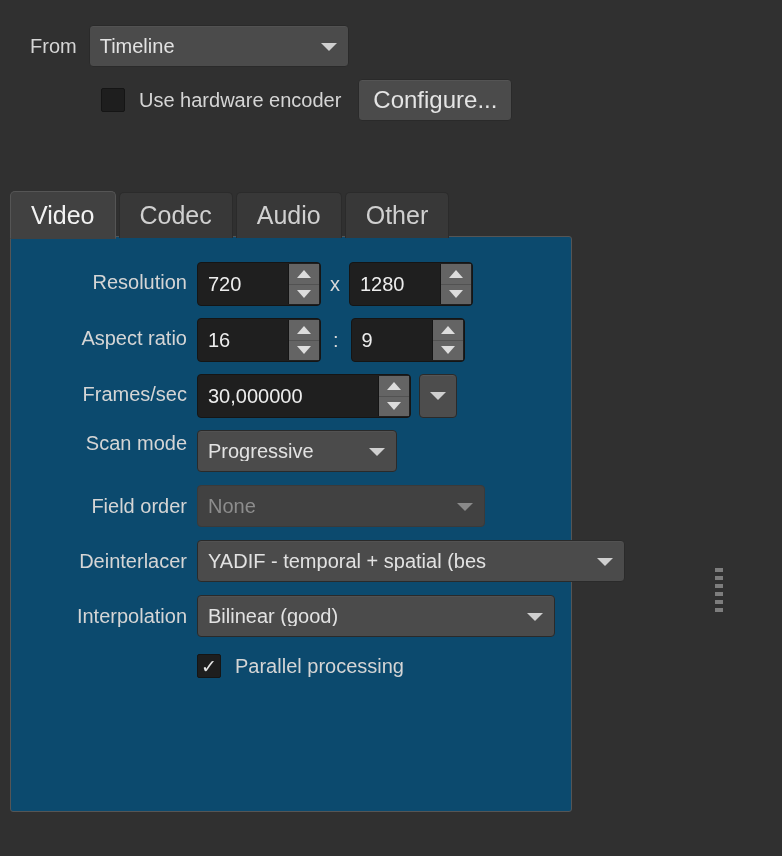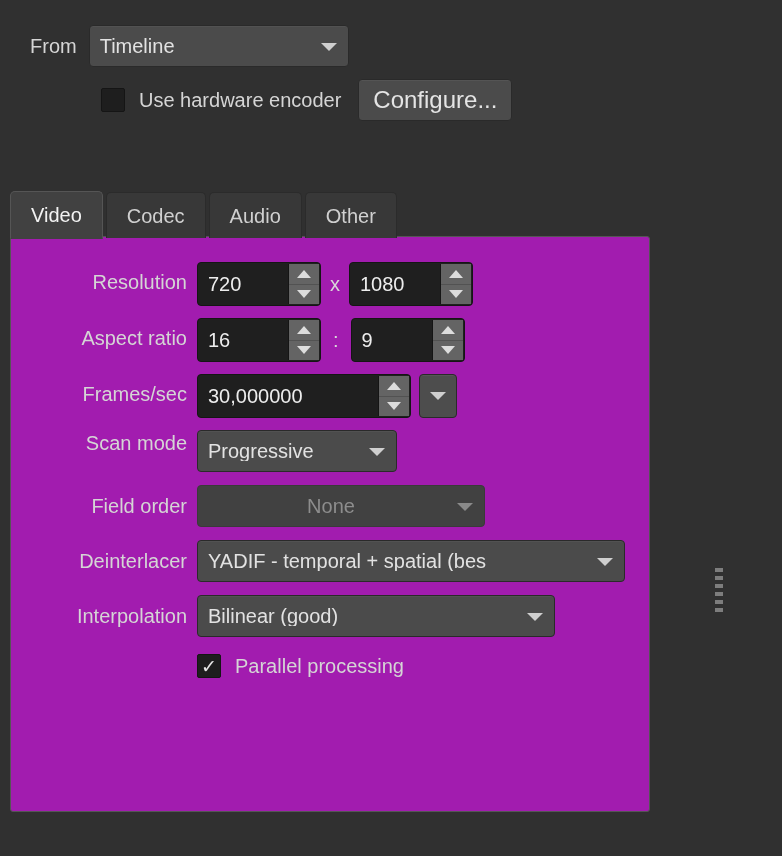--- a/index.html
+++ b/index.html
@@ -197,44 +197,44 @@
     height: 46px;
     background: #383838;
     border: 1px solid #2b2b2b;
     border-bottom: none;
     border-top-left-radius: 5px;
     border-top-right-radius: 5px;
     display: flex;
     align-items: center;
     justify-content: center;
     padding: 0 20px;
-    font-size: 20px;
+    font-size: 25px;
     color: #d0d0d0;
     margin-right: 3px;
     line-height: 1;
   }
   .tab.active {
     background: #414141;
     color: #f2f2f2;
     height: 48px;
     border-color: #555555;
     border-bottom: 1px solid #414141;
     margin-bottom: -1px;
     z-index: 4;
   }
 
   
   .panel {
     position: absolute;
     left: 10px;
     top: 236px;
-    width: 640px;
+    width: 562px;
     height: 576px;
     box-sizing: border-box;
-    background: #a21caf;
+    background: #0c4a6e;
     border: 1px solid #555555;
     border-radius: 3px;
     z-index: 2;
   }
 
   
   .frow {
     position: absolute;
     display: flex;
     align-items: center;
@@ -311,21 +311,21 @@
           <div class="sb up">
               <i class="tri-up"></i>
             </div>
           <div class="sb down">
               <i class="tri-down"></i>
             </div>
         </div>
       </div>
       <span class="sep-x" style="margin:0 9px;">x</span>
       <div class="spin" style="width:124px;">
-        <span class="spin-text">1080</span>
+        <span class="spin-text">1280</span>
         <div class="spin-btns">
           <div class="sb up">
               <i class="tri-up"></i>
             </div>
           <div class="sb down">
               <i class="tri-down"></i>
             </div>
         </div>
       </div>
     </div>
@@ -378,21 +378,21 @@
     <span class="flabel" style="left:0px; top:196px; width:176px;">Scan mode</span>
     <div class="frow" style="left:186px; top:193px;">
       <div class="combo" style="width:200px;">
         <span class="combo-text">Progressive</span>
         <span class="arrow"></span>
       </div>
     </div>
 
     <span class="flabel" style="left:0px; top:259px; width:176px;">Field order</span>
     <div class="frow" style="left:186px; top:248px;">
-      <div class="combo disabled" style="width:288px;justify-content:center;">
+      <div class="combo disabled" style="width:288px;">
         <span class="combo-text">None</span>
         <span class="arrow"></span>
       </div>
     </div>
 
     <span class="flabel" style="left:0px; top:314px; width:176px;">Deinterlacer</span>
     <div class="frow" style="left:186px; top:303px;border-radius:6px;">
       <div class="combo" style="width:428px;">
         <span class="combo-text">YADIF - temporal + spatial (bes</span>
         <span class="arrow"></span>

